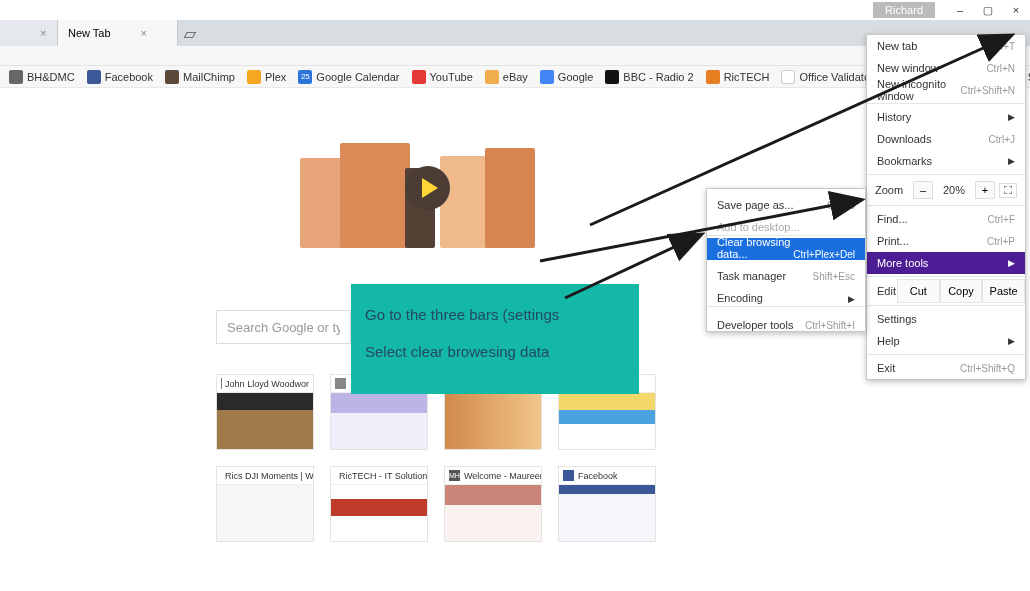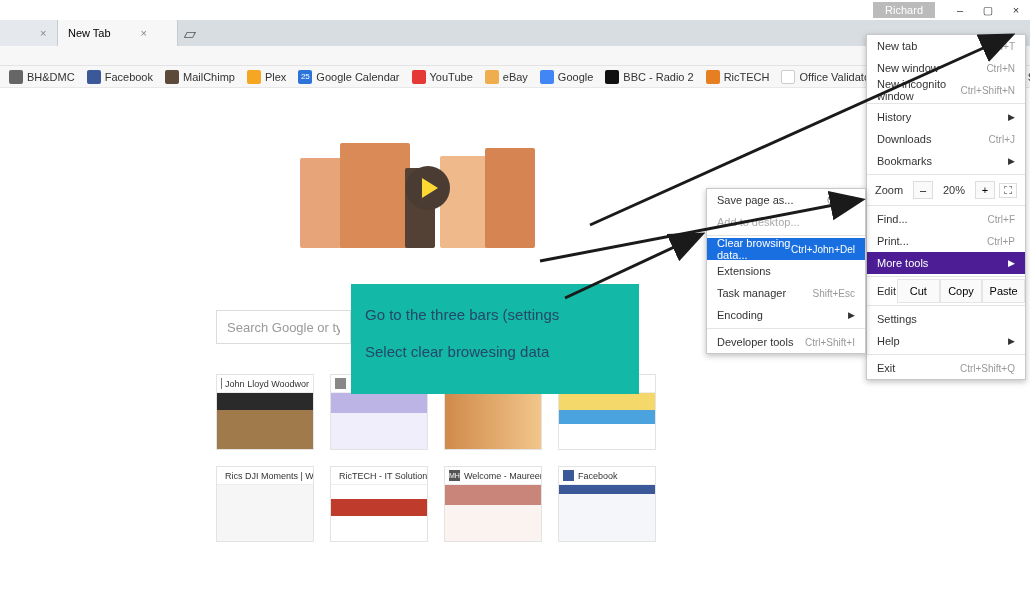--- a/index.html
+++ b/index.html
@@ -54,21 +54,21 @@
   .mainmenu .zoomrow{display:flex;align-items:center;height:26px;padding:0 8px;gap:4px}
   .mainmenu .zoomrow .zlabel{flex:0 0 34px}
   .mainmenu .zoomrow button{width:20px;height:18px;border:1px solid #ddd;background:#fafafa;font-size:11px}
   .mainmenu .zoomrow .zval{flex:1;text-align:center}
   .mainmenu .zoomrow .fs{width:18px;text-align:center;border:1px solid #ddd}
   .mainmenu .editrow{display:flex;height:24px}
   .mainmenu .editrow .elab{flex:0 0 30px;display:flex;align-items:center;padding-left:10px}
   .mainmenu .editrow button{flex:1;border:1px solid #e5e5e5;background:#fafafa;font-size:11px}
   
   .submenu{position:absolute;right:164px;top:188px;width:160px;background:#fff;border:1px solid #c8c8c8;box-shadow:0 2px 6px rgba(0,0,0,.25);font-size:11px;color:#333}
-  .submenu .row{height:22px;display:flex;align-items:center;padding:0 10px;justify-content:space-between}
+  .submenu .row{height:22px;display:flex;align-items:flex-end;padding:0 10px;justify-content:space-between}
   .submenu .row.disabled{color:#aaa}
   .submenu .row.hl{background:#1a6fe0;color:#fff}
   .submenu .row.hl .sc{color:#fff}
   .submenu .row .sc{color:#999;font-size:10px}
   .submenu hr{border:none;border-top:1px solid #e4e4e4;margin:2px 0}
   .caret{font-size:9px}
 </style>
 </head>
 <body>
 
@@ -313,24 +313,21 @@
   <div class="row">
       <span>Save page as...</span>
       <span class="sc">Ctrl+S</span>
     </div>
   <div class="row disabled">
       <span>Add to desktop...</span>
     </div>
   <hr>
   <div class="row hl">
       <span>Clear browsing data...</span>
-      <span class="sc">Ctrl+John+Del</span>
-    </div>
-  <div class="row">
-      <span>Extensions</span>
+      <span class="sc">Ctrl+Plex+Del</span>
     </div>
   <div class="row">
       <span>Task manager</span>
       <span class="sc">Shift+Esc</span>
     </div>
   <div class="row">
       <span>Encoding</span>
       <span class="caret">▶</span>
     </div>
   <hr>

